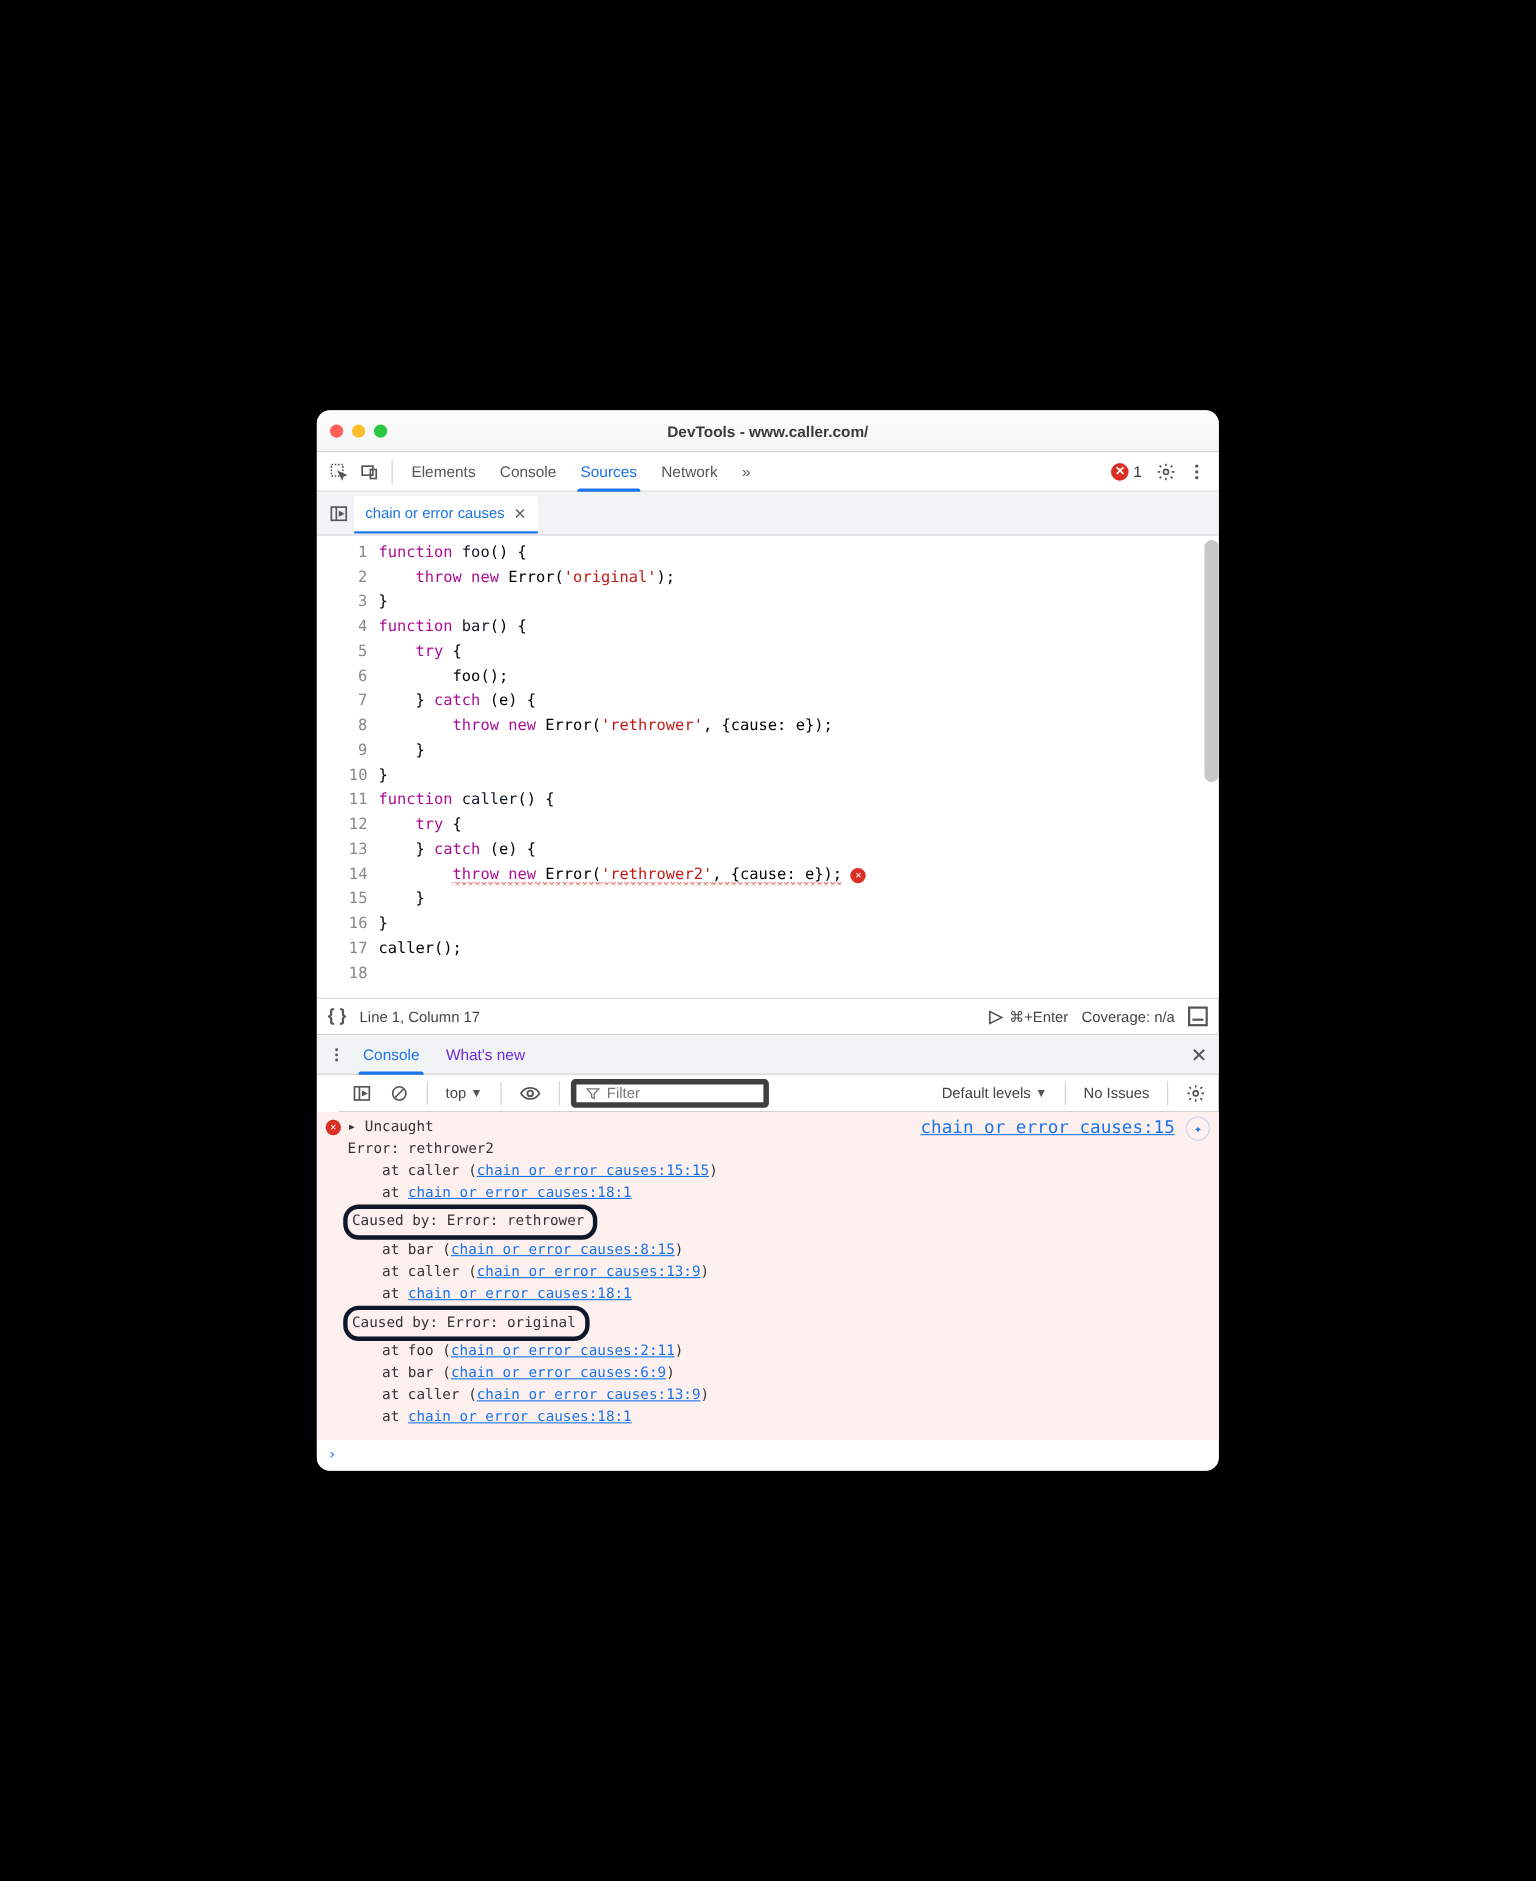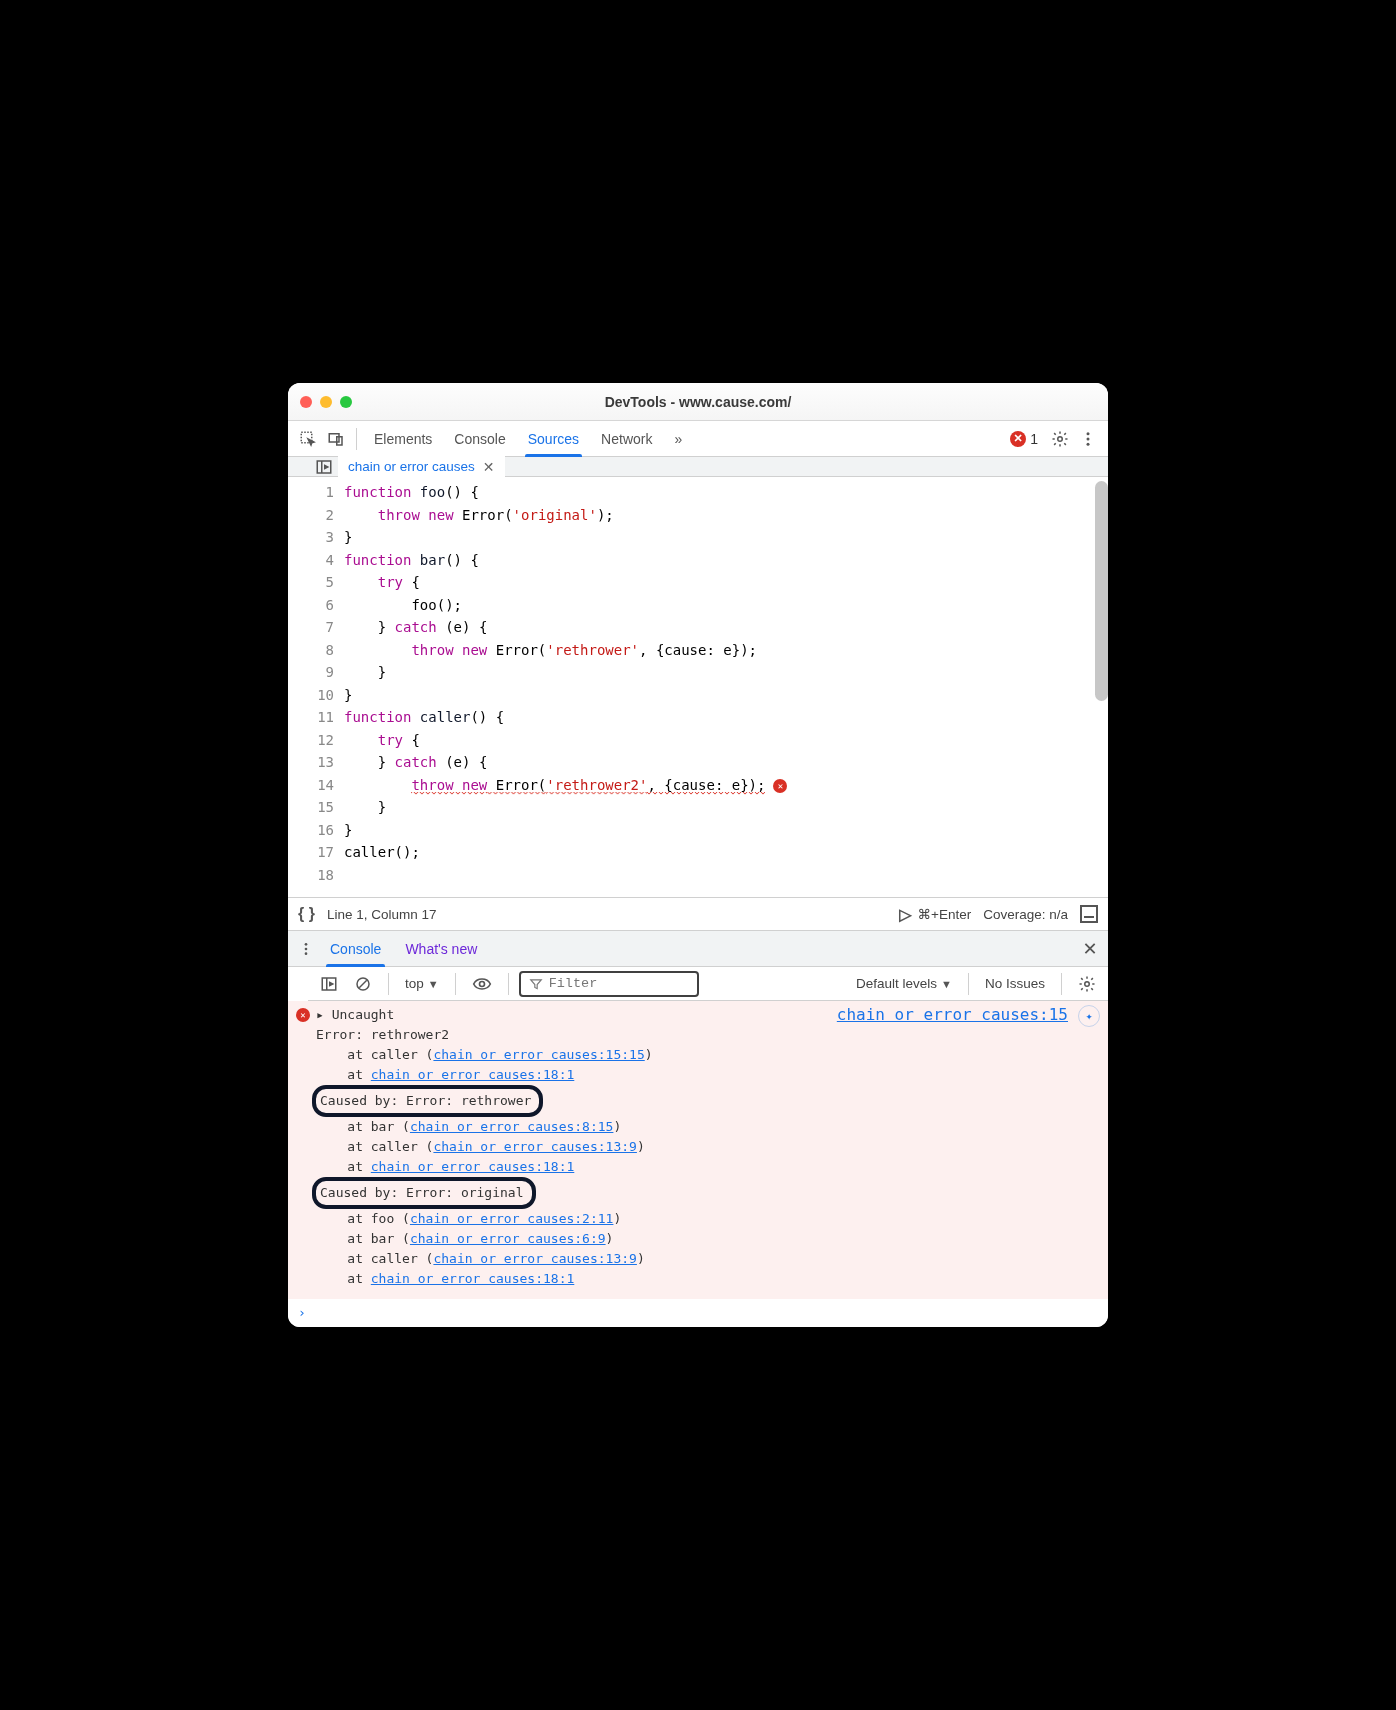--- a/index.html
+++ b/index.html
@@ -50,25 +50,25 @@
     .tb-icon svg { width: 18px; height: 18px; }
     .divider { width: 1px; height: 22px; background: #d0d0d0; margin: 0 6px; }
     .tab { padding: 0 11px; height: 100%; display: flex; align-items: center; font-size: 14px; color: #555; cursor: pointer; position: relative; }
     .tab.active { color: #1a73e8; }
     .tab.active::after { content: ''; position: absolute; bottom: -1px; left: 8px; right: 8px; height: 3px; background: #1a73e8; border-radius: 2px 2px 0 0; }
     .spacer { flex: 1; }
     .error-badge { display: flex; align-items: center; gap: 4px; font-size: 14px; color: #333; margin-right: 8px; }
     .red-x { width: 16px; height: 16px; background: #d93025; border-radius: 50%; color: #fff; display: flex; align-items: center; justify-content: center; font-size: 11px; font-weight: 700; }
     
     .filetabs {
-      height: 20px;
-      border-bottom: 1px solid #d0d0d0;
-      display: flex;
-      align-items: center;
-      padding: 0 22px;
+      height: 40px;
+      border-bottom: 1px solid #d0d0d0;
+      display: flex;
+      align-items: center;
+      padding: 0 6px;
       background: #f1f3f4;
     }
     .ft-icon { width: 28px; height: 100%; display: flex; align-items: center; justify-content: center; }
     .filetab {
       background: #fff;
       height: 34px;
       display: flex;
       align-items: center;
       padding: 0 10px;
       font-size: 13.5px;
@@ -148,21 +148,21 @@
       height: 34px;
       display:flex;
       align-items:center;
       padding: 0 6px;
       gap: 4px;
       border-bottom: 1px solid #d0d0d0;
       font-size: 13.5px;
       margin-left: 20px;
     }
     .ctb-item{ height:26px; display:flex; align-items:center; padding:0 6px; gap:4px; color:#444; border-radius:4px;}
-    .filter-input { border:2px solid #404040; border-radius:4px; height:26px; display:flex; align-items:center; gap:6px; padding:0 8px; width:180px; color:#777;font-family:Liberation Mono, monospace;}
+    .filter-input { border:5px solid #404040; border-radius:4px; height:26px; display:flex; align-items:center; gap:6px; padding:0 8px; width:180px; color:#777;}
     
     .console-body {
       background: #fff;
       font-family: ui-monospace, 'Menlo', 'Monaco', monospace;
       font-size: 13px;
       line-height: 20px;
       position:relative;
     }
     .error-block {
       background: #fdf0ef;
@@ -192,21 +192,21 @@
 <body>
 
 <div class="window">
 
   <div class="titlebar">
     <div class="traffic">
       <div class="dot red"></div>
       <div class="dot yellow"></div>
       <div class="dot green"></div>
     </div>
-    <div class="title">DevTools - www.cause.com/</div>
+    <div class="title">DevTools - www.caller.com/</div>
   </div>
 
   <div class="toolbar">
     <div class="tb-icon">
       <svg viewBox="0 0 24 24" fill="none" stroke="currentColor" stroke-width="2">
           <rect x="3" y="3" width="14" height="14" stroke-dasharray="2 2"></rect>
           <path d="M12 12 L20 16 L17 17 L16 20 Z" fill="currentColor"></path>
         </svg>
     </div>
     <div class="tb-icon">

